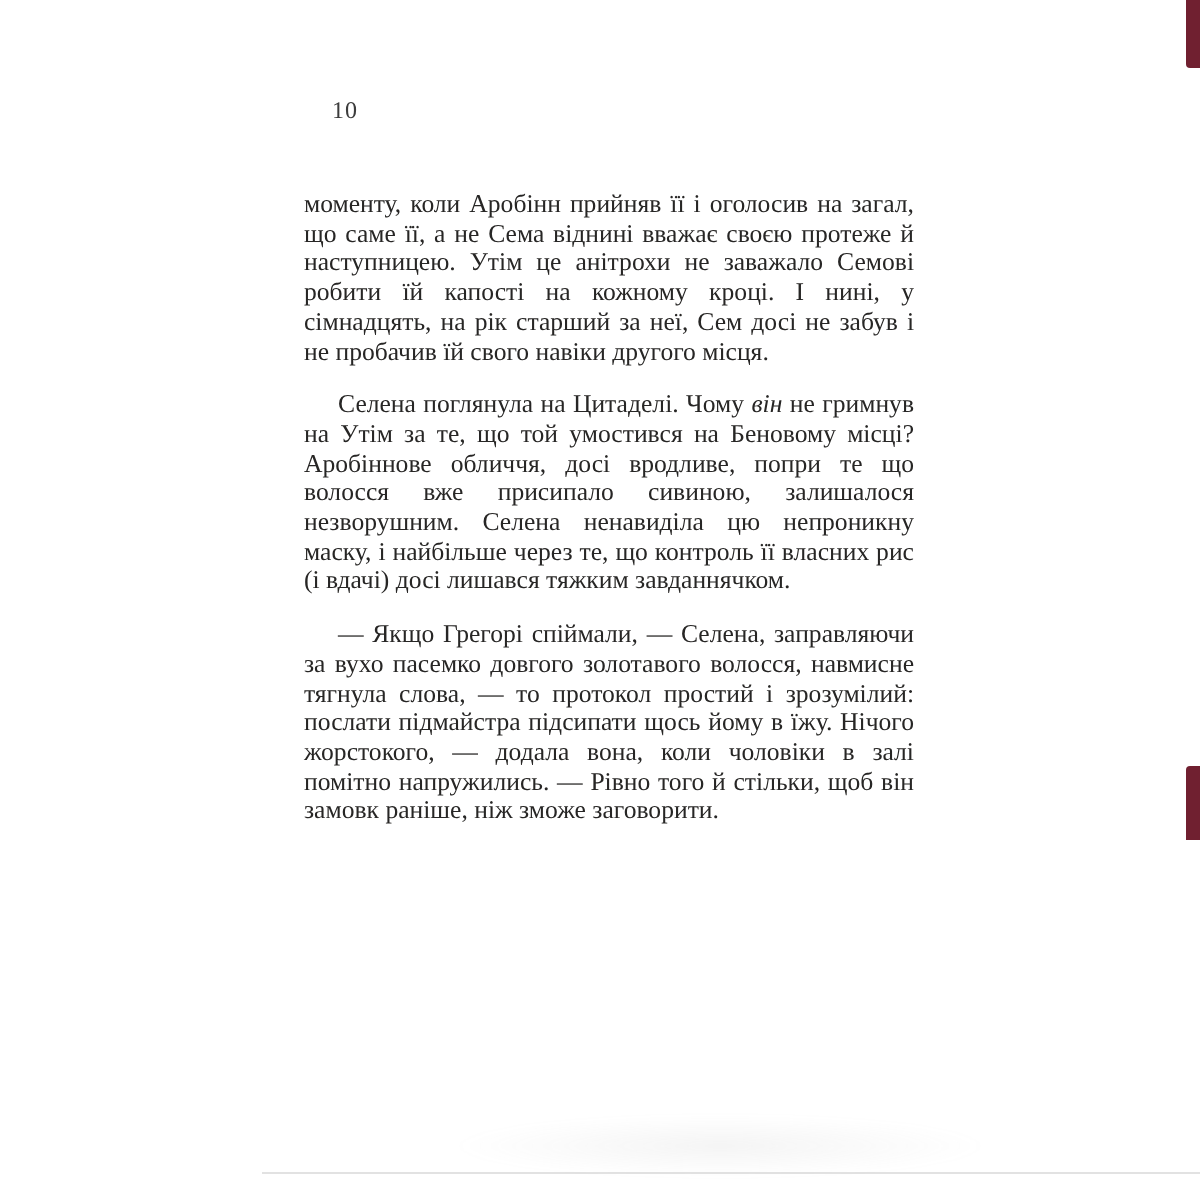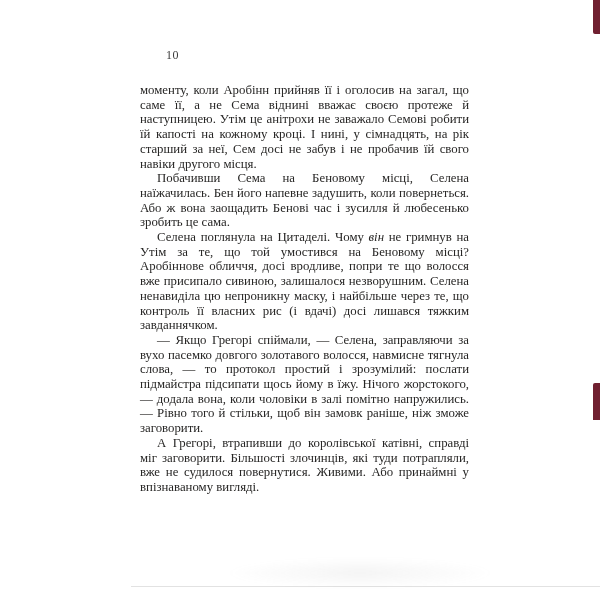--- a/index.html
+++ b/index.html
@@ -29,21 +29,21 @@
     position: absolute;
     left: 140px;
     top: 83px;
     width: 329px;
     font-size: 12.8px;
     line-height: 14.7px;
     color: #272625;
     text-align: justify;
   }
   .text-block p {
-    margin: 0;
+    margin: 12px;
     padding: 0;
     text-indent: 17px;
   }
   .text-block p.no-indent {
     text-indent: 0;
   }
   .text-block .em {
     font-style: italic;
     font-family: Liberation Serif, serif;
   }
@@ -84,24 +84,22 @@
 </style>
 </head>
 <body>
 
 <div class="page">
 
   <div class="page-number">10</div>
 
   <div class="text-block" id="text-block">
       <p class="no-indent"><span>моменту, коли Аробінн прийняв її і оголосив на загал, що саме її, а не Сема віднині вважає своєю протеже й наступницею. Утім це анітрохи не заважало Семові робити їй капості на кожному кроці. І нині, у сімнадцять, на рік старший за неї, Сем досі не забув і не пробачив їй свого навіки другого місця.</span></p>
-      <p><span>Побачивши Сема на Беновому місці, Селена наїжачилась. Бен його напевне задушить, коли повернеться. Або ж вона заощадить Бенові час і зусилля й любесенько зробить це сама.</span></p>
       <p><span>Селена поглянула на Цитаделі. Чому </span><span class="em">він</span><span> не гримнув на Утім за те, що той умостився на Беновому місці? Аробіннове обличчя, досі вродливе, попри те що волосся вже присипало сивиною, залишалося незворушним. Селена ненавиділа цю непроникну маску, і найбільше через те, що контроль її власних рис (і вдачі) досі лишався тяжким завданнячком.</span></p>
       <p><span>— Якщо Грегорі спіймали, — Селена, заправляючи за вухо пасемко довгого золотавого волосся, навмисне тягнула слова, — то протокол простий і зрозумілий: послати підмайстра підсипати щось йому в їжу. Нічого жорстокого, — додала вона, коли чоловіки в залі помітно напружились. — Рівно того й стільки, щоб він замовк раніше, ніж зможе заговорити.</span></p>
-      <p><span>А Грегорі, втрапивши до королівської катівні, справді міг заговорити. Більшості злочинців, які туди потрапляли, вже не судилося повернутися. Живими. Або принаймні у впізнаваному вигляді.</span></p>
     </div>
 
   <div class="edge-accent top"></div>
 
   <div class="edge-accent bottom"></div>
 
   <div class="bottom-hairline"></div>
 
   <div class="bleedthrough-ghost"></div>
 

